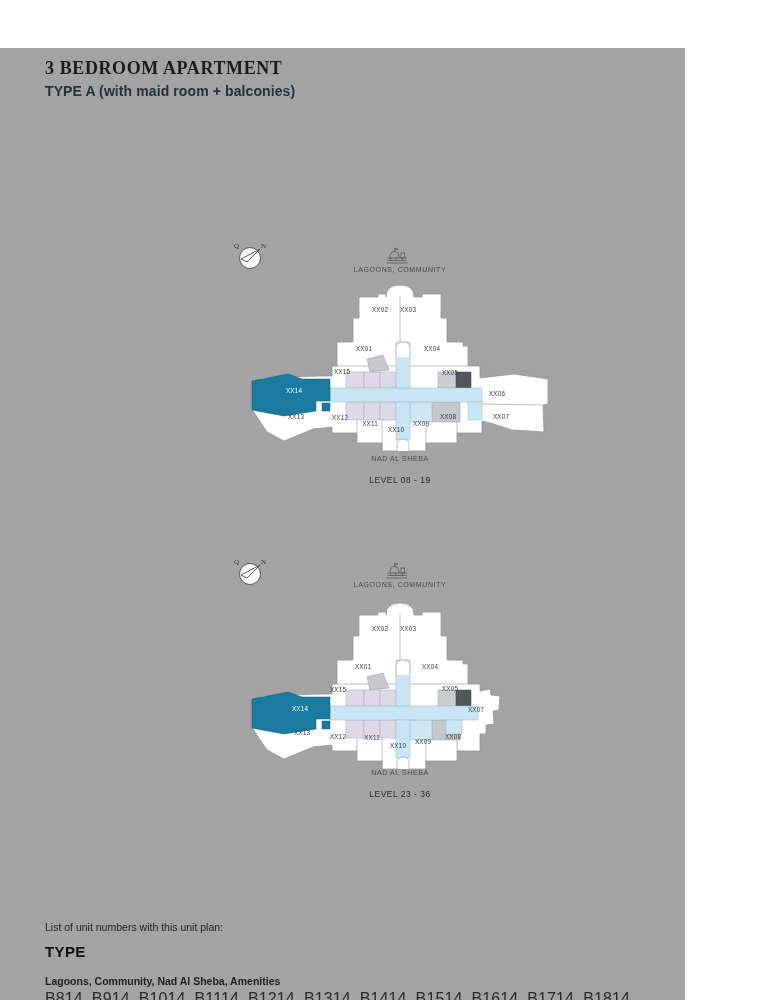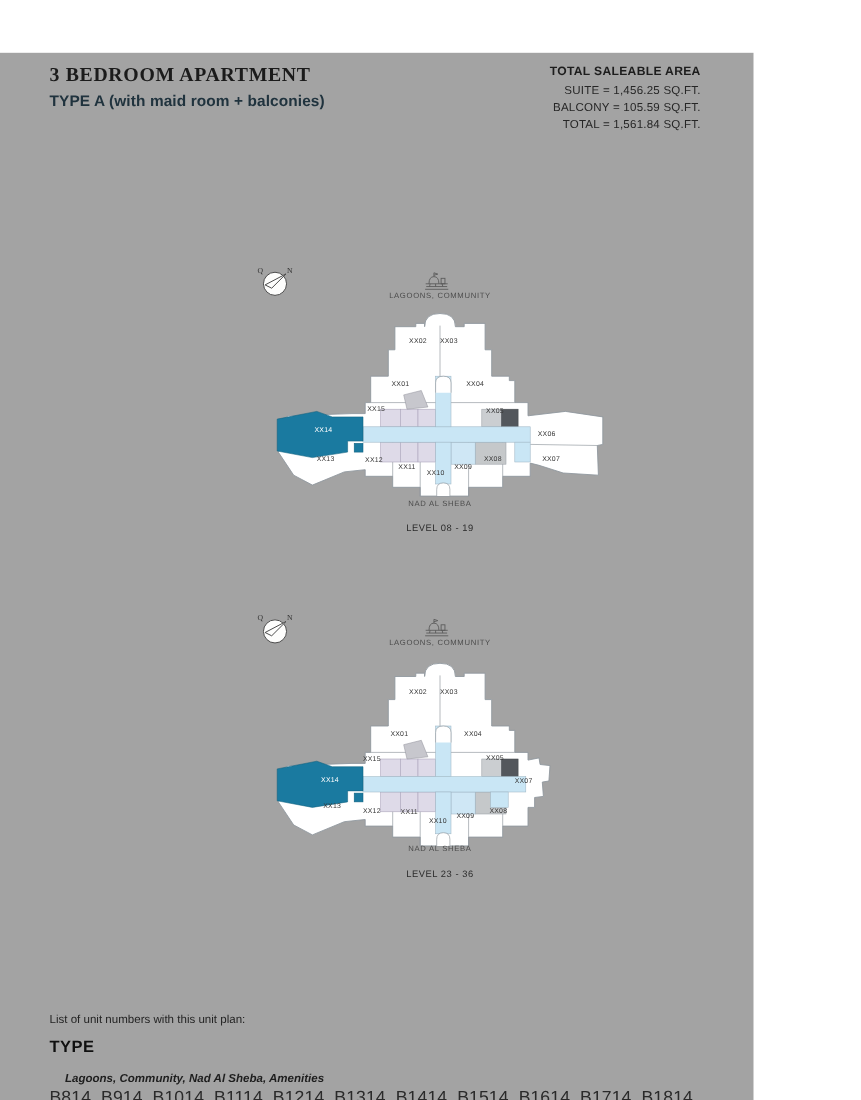--- a/index.html
+++ b/index.html
@@ -45,26 +45,20 @@
   .group-units { font-size:16px; color:#2a2a2a; letter-spacing:.1px; }
 </style>
 </head>
 <body>
 
 <div class="page">
 
   <div class="abs title">3 BEDROOM APARTMENT</div>
   <div class="abs subtitle">TYPE A (with maid room + balconies)</div>
 
-  <div class="abs area-block">
-    <div class="area-heading">TOTAL SALEABLE AREA</div>
-    <div class="area-line">SUITE = 1,456.25 SQ.FT.</div>
-    <div class="area-line">BALCONY = 105.59 SQ.FT.</div>
-    <div class="area-line">TOTAL = 1,561.84 SQ.FT.</div>
-  </div>
 
   <div class="abs legend-swatch" style="background: rgb(26, 122, 160);"></div>
   <div class="abs legend-label">UNIT</div>
 
   <svg class="abs compass-svg" style="left:230px; top:190px;" viewBox="0 0 40 36">
     <circle cx="20" cy="20" r="10.5" fill="#fdfdfc" stroke="#4a4a4a" stroke-width="0.9"></circle>
     <path d="M11,21 L30,11 L17,24 Z" fill="#fdfdfc" stroke="#4a4a4a" stroke-width="0.9" stroke-linejoin="miter"></path>
     <text x="31" y="10" font-size="7" font-family="Liberation Serif, serif" fill="#333">N</text>
     <text x="4" y="10" font-size="7" font-family="Liberation Serif, serif" fill="#333">Q</text>
   </svg>
@@ -190,16 +184,16 @@
       <text x="50" y="113" text-anchor="middle" font-size="6.3" font-family="Liberation Sans, sans-serif" fill="#ffffff" letter-spacing="0.2">XX14</text>
       <text x="88" y="94" text-anchor="middle" font-size="6.3" font-family="Liberation Sans, sans-serif" fill="#3a3a3a" letter-spacing="0.2">XX15</text>
     </svg>
 
   <div class="abs plan-bottom-label" style="left:250px; top:721px;">NAD AL SHEBA</div>
   <div class="abs plan-caption" style="left:250px; top:741px;">LEVEL 23 - 36</div>
 
   <div class="abs list-intro">List of unit numbers with this unit plan:</div>
   <div class="abs views-heading">TYPE</div>
 
-  <div class="abs group-title" style="left:59px; top:927px;font-style:italic;">Lagoons, Community, Nad Al Sheba, Amenities</div>
+  <div class="abs group-title" style="left:45px; top:927px;">Lagoons, Community, Nad Al Sheba, Amenities</div>
   <div class="abs group-units" style="left:45px; top:942px;">B814, B914, B1014, B1114, B1214, B1314, B1414, B1514, B1614, B1714, B1814, B1914</div>
 
 </div>
 
 </body></html>

